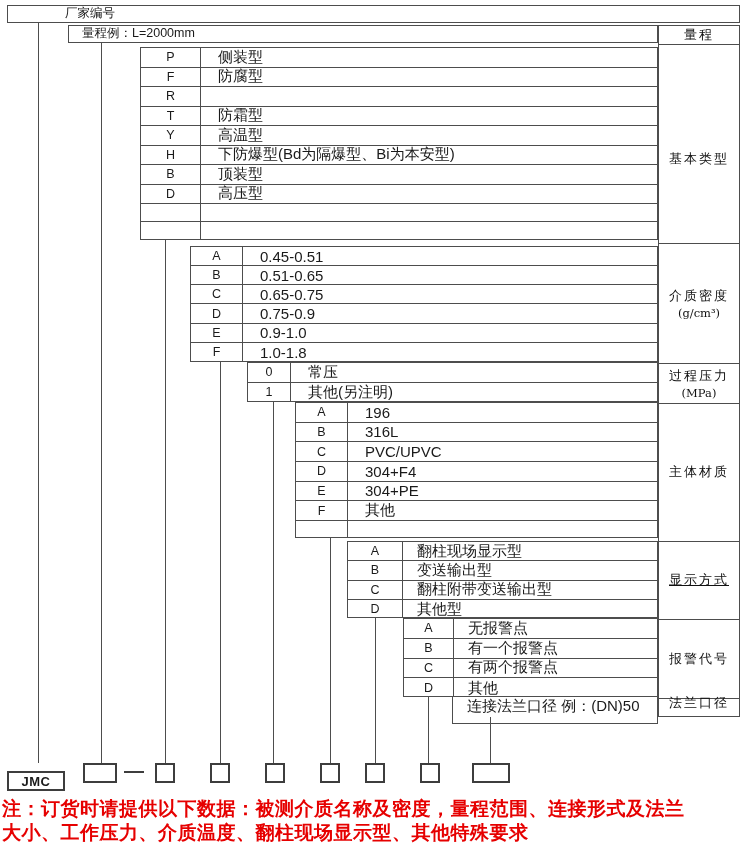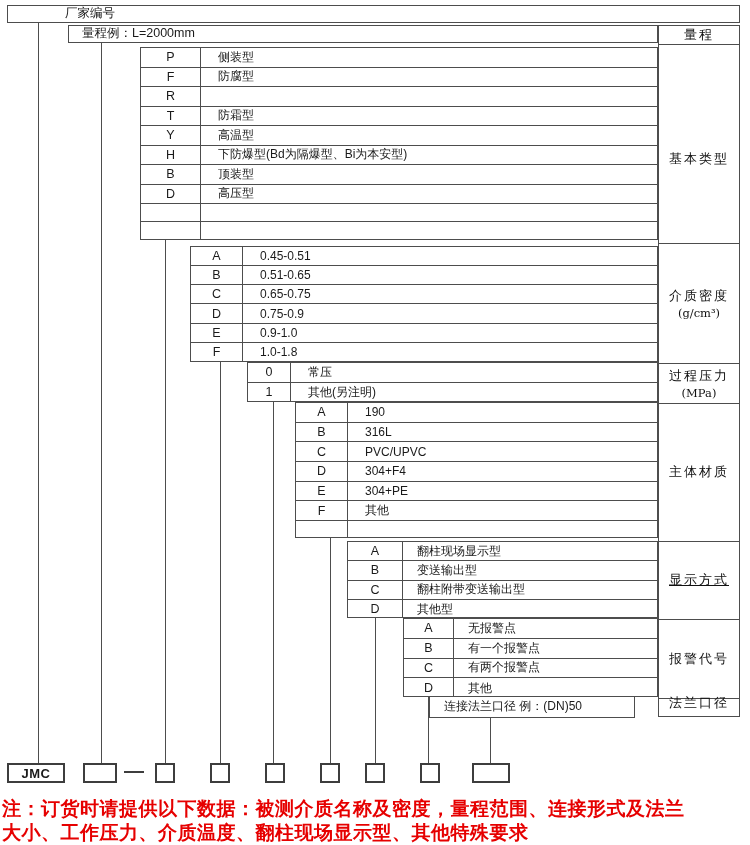--- a/index.html
+++ b/index.html
@@ -10,21 +10,21 @@
   
   .hbox{position:absolute;border:1px solid var(--ln);box-sizing:border-box;
         display:flex;align-items:flex-end;font-size:12.5px;background:#fff;}
 
   
   .tbl{position:absolute;border:1px solid var(--ln);box-sizing:border-box;background:#fff;overflow:hidden;}
   .row{display:flex;border-bottom:1px solid var(--ln);box-sizing:border-box;}
   .row:last-child{border-bottom:none;}
   .code{border-right:1px solid var(--ln);box-sizing:border-box;display:flex;
         align-items:center;justify-content:center;font-size:12.5px;flex:0 0 auto;}
-  .desc{flex:1;display:flex;align-items:center;padding-left:17px;font-size:12px;white-space:nowrap;text-align:center;}
+  .desc{flex:1;display:flex;align-items:center;padding-left:17px;font-size:15px;white-space:nowrap;text-align:center;}
 
   #t-basic   {left:140px;top:47px;width:518px;height:193px;}
   #t-basic .code{width:60px;}
   #t-basic .row{height:19.5px;}
   #t-basic .row.empty{height:18.2px;}
 
   #t-density {left:190px;top:246px;width:468px;height:116px;}
   #t-density .code{width:52px;}
   #t-density .row{height:19.17px;}
 
@@ -40,21 +40,21 @@
   #t-display {left:347px;top:541px;width:311px;height:77px;}
   #t-display .code{width:55px;}
   #t-display .row{height:19.25px;}
   #t-display .desc{padding-left:14px;}
 
   #t-alarm   {left:403px;top:618px;width:255px;height:79px;}
   #t-alarm .code{width:50px;}
   #t-alarm .row{height:19.75px;}
   #t-alarm .desc{padding-left:14px;}
 
-  #t-flange  {left:429px;top:696px;width:206px;height:22px;}
+  #t-flange  {left:452px;top:696px;width:206px;height:28px;}
   #t-flange .row{height:19px;}
   #t-flange .desc{padding-left:14px;}
 
   
   #labelcol{position:absolute;left:658px;top:25px;width:82px;height:692px;
             border:1px solid var(--ln);box-sizing:border-box;background:#fff;}
   .ldiv{position:absolute;left:0;width:100%;height:0;border-top:1px solid var(--ln);}
   .lbl{position:absolute;left:0;width:100%;display:flex;flex-direction:column;
        align-items:center;justify-content:center;
        font-family:"DejaVu Serif",serif;font-size:13px;letter-spacing:2px;color:#111;}
@@ -161,21 +161,21 @@
       </div>
     <div class="row">
         <div class="code">1</div>
         <div class="desc">其他(另注明)</div>
       </div>
   </div>
 
   <div class="tbl" id="t-material">
     <div class="row">
         <div class="code">A</div>
-        <div class="desc">190</div>
+        <div class="desc">196</div>
       </div>
     <div class="row">
         <div class="code">B</div>
         <div class="desc">316L</div>
       </div>
     <div class="row">
         <div class="code">C</div>
         <div class="desc">PVC/UPVC</div>
       </div>
     <div class="row">
@@ -280,21 +280,21 @@
   <div class="vline" style="left:38px;top:23px;height:740px;"></div>
   <div class="vline" style="left:101px;top:43px;height:720px;"></div>
   <div class="vline" style="left:165px;top:240px;height:523px;"></div>
   <div class="vline" style="left:220px;top:362px;height:401px;"></div>
   <div class="vline" style="left:273px;top:402px;height:361px;"></div>
   <div class="vline" style="left:330px;top:538px;height:225px;"></div>
   <div class="vline" style="left:375px;top:618px;height:145px;"></div>
   <div class="vline" style="left:428px;top:697px;height:66px;"></div>
   <div class="vline" style="left:490px;top:717px;height:46px;"></div>
 
-  <div class="bbox" id="jmcbox" style="left:7px;width:58px;">
+  <div class="bbox" id="jmcbox" style="left:7px;width:58px;margin-top:8px;">
       <span>JMC</span>
     </div>
   <div class="bbox" style="left:83px;width:34px;"></div>
   <div id="dash"></div>
   <div class="bbox" style="left:155px;width:20px;"></div>
   <div class="bbox" style="left:210px;width:20px;"></div>
   <div class="bbox" style="left:265px;width:20px;"></div>
   <div class="bbox" style="left:320px;width:20px;"></div>
   <div class="bbox" style="left:365px;width:20px;"></div>
   <div class="bbox" style="left:420px;width:20px;"></div>

